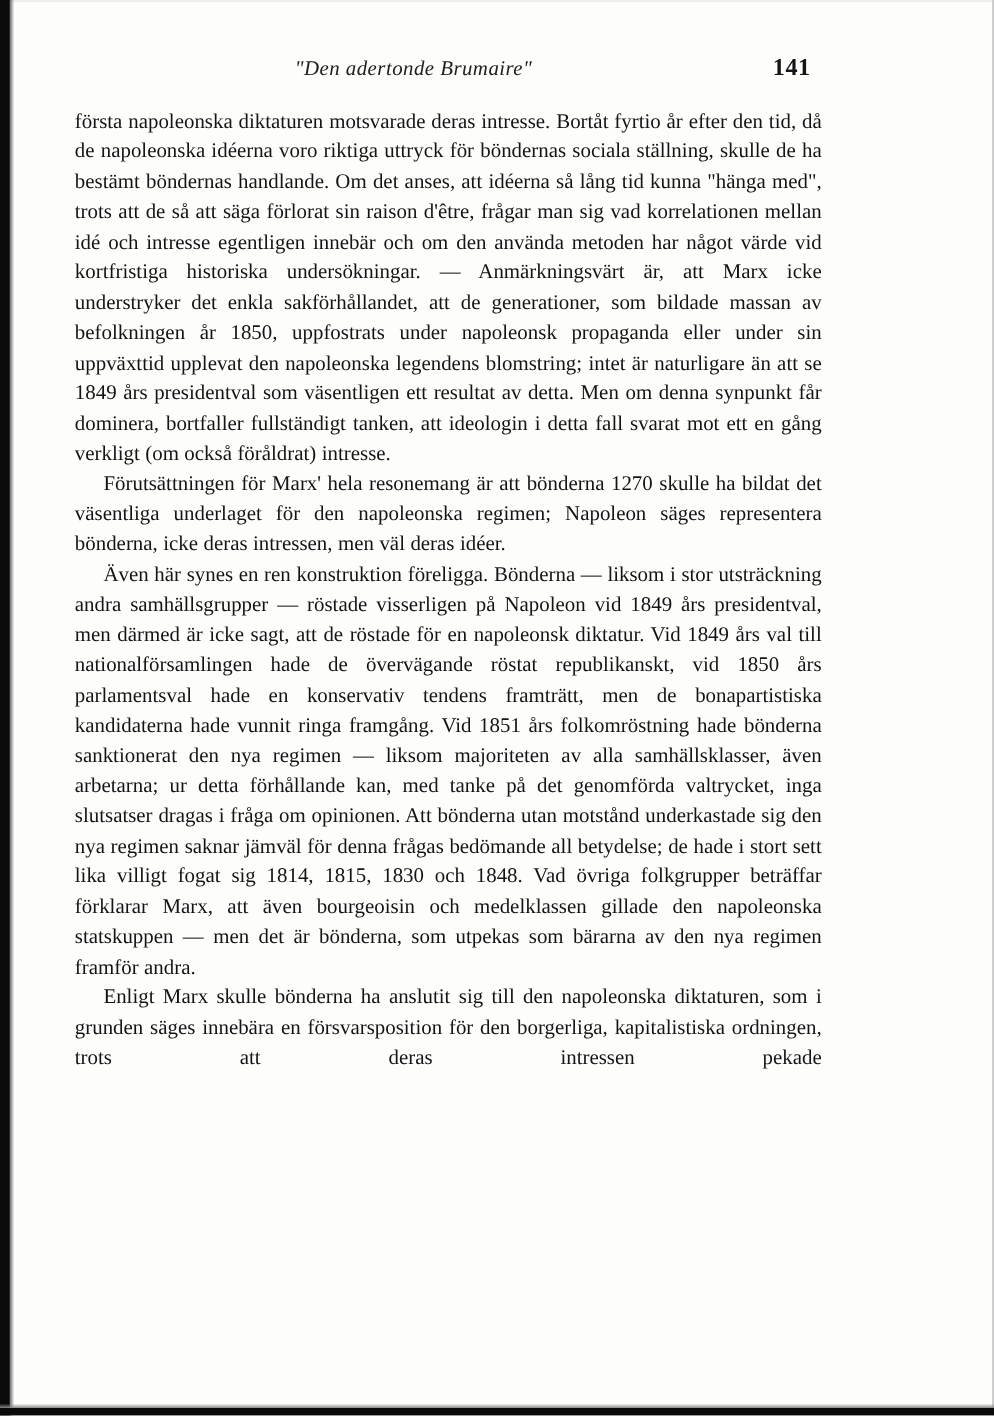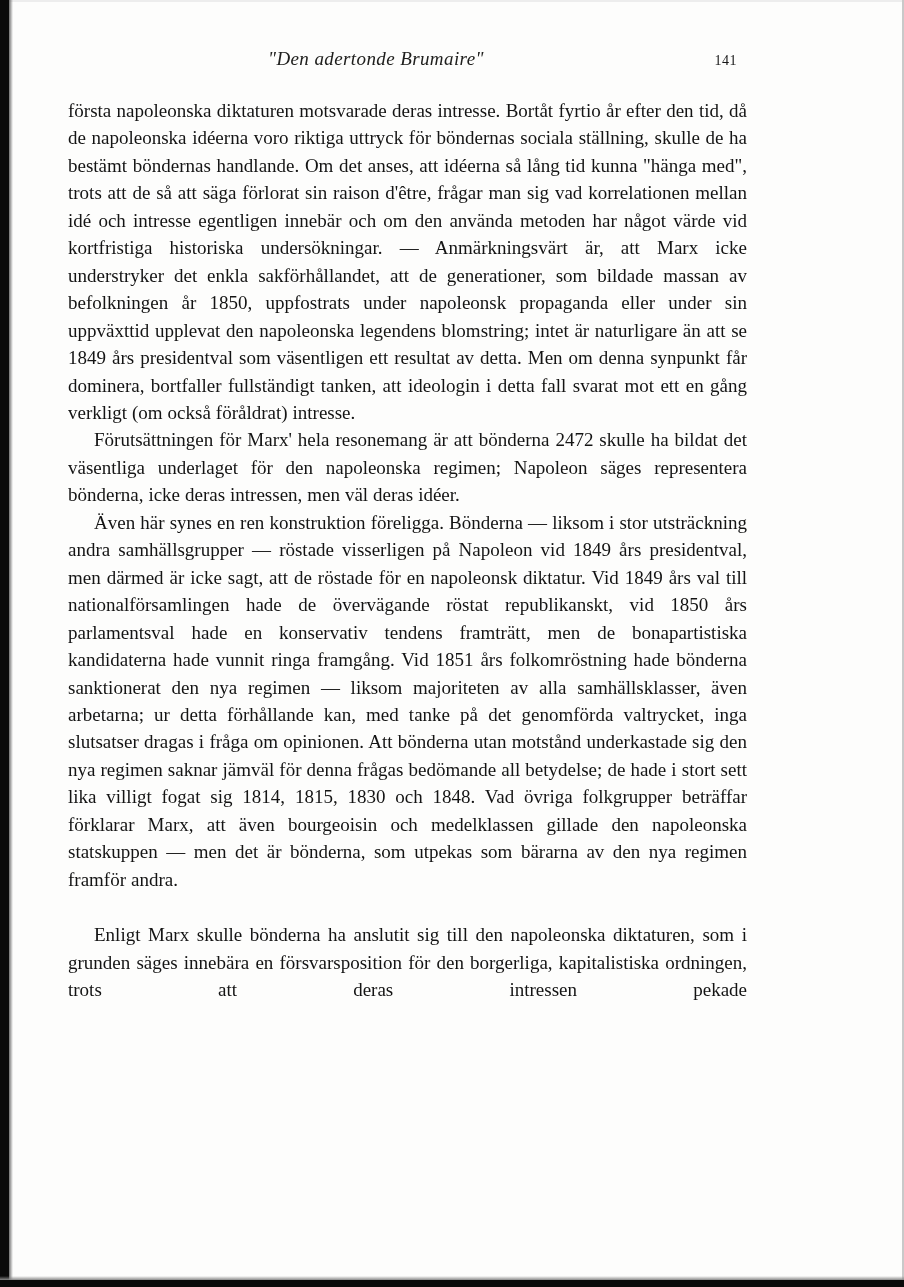--- a/index.html
+++ b/index.html
@@ -81,25 +81,26 @@
   }
   .running-head-title {
     font-style: italic;
     font-size: 19px;
     letter-spacing: 0.4px;
     color: #20201e;
     margin-left: 200px;
     white-space: nowrap;
   }
   .running-head-folio {
-    font-size: 14px;
+    font-size: 22px;
     color: #151515;
     margin-left: auto;
     margin-right: 8px;
     letter-spacing: 0.5px;
+    font-weight: bold;
   }
 
   
   .text-block {
     position: absolute;
     left: 68px;
     top: 97px;
     width: 679px;
   }
 
@@ -111,21 +112,20 @@
     line-height: 27.45px;
     color: #141414;
     hyphens: none;
     word-spacing: 0.2px;
   }
   .para.indent {
     text-indent: 26px;
   }
   .para.last {
     text-align: justify;
-    margin-top: 28px;
   }
   .para.last::after {
     content: "";
     display: inline-block;
     width: 100%;
   }
 </style>
 </head>
 <body>
 
@@ -138,18 +138,18 @@
   <div class="scan-edge-bottom-soft"></div>
   <div class="scan-edge-bottom"></div>
 
   <div class="running-head">
     <span class="running-head-title">"Den adertonde Brumaire"</span>
     <span class="running-head-folio">141</span>
   </div>
 
   <div class="text-block">
     <p class="para">första napoleonska diktaturen motsvarade deras intresse. Bortåt fyrtio år efter den tid, då de napoleonska idéerna voro riktiga uttryck för böndernas sociala ställning, skulle de ha bestämt böndernas handlande. Om det anses, att idéerna så lång tid kunna "hänga med", trots att de så att säga förlorat sin raison d'être, frågar man sig vad korrelationen mellan idé och intresse egentligen innebär och om den använda metoden har något värde vid kortfristiga historiska undersökningar. — Anmärkningsvärt är, att Marx icke understryker det enkla sakförhållandet, att de generationer, som bildade massan av befolkningen år 1850, uppfostrats under napoleonsk propaganda eller under sin uppväxttid upplevat den napoleonska legendens blomstring; intet är naturligare än att se 1849 års presidentval som väsentligen ett resultat av detta. Men om denna synpunkt får dominera, bortfaller fullständigt tanken, att ideologin i detta fall svarat mot ett en gång verkligt (om också föråldrat) intresse.</p>
-    <p class="para indent">Förutsättningen för Marx' hela resonemang är att bönderna 2472 skulle ha bildat det väsentliga underlaget för den napoleonska regimen; Napoleon säges representera bönderna, icke deras intressen, men väl deras idéer.</p>
+    <p class="para indent">Förutsättningen för Marx' hela resonemang är att bönderna 1270 skulle ha bildat det väsentliga underlaget för den napoleonska regimen; Napoleon säges representera bönderna, icke deras intressen, men väl deras idéer.</p>
     <p class="para indent">Även här synes en ren konstruktion föreligga. Bönderna — liksom i stor utsträckning andra samhällsgrupper — röstade visserligen på Napoleon vid 1849 års presidentval, men därmed är icke sagt, att de röstade för en napoleonsk diktatur. Vid 1849 års val till nationalförsamlingen hade de övervägande röstat republikanskt, vid 1850 års parlamentsval hade en konservativ tendens framträtt, men de bonapartistiska kandidaterna hade vunnit ringa framgång. Vid 1851 års folkomröstning hade bönderna sanktionerat den nya regimen — liksom majoriteten av alla samhällsklasser, även arbetarna; ur detta förhållande kan, med tanke på det genomförda valtrycket, inga slutsatser dragas i fråga om opinionen. Att bönderna utan motstånd underkastade sig den nya regimen saknar jämväl för denna frågas bedömande all betydelse; de hade i stort sett lika villigt fogat sig 1814, 1815, 1830 och 1848. Vad övriga folkgrupper beträffar förklarar Marx, att även bourgeoisin och medelklassen gillade den napoleonska statskuppen — men det är bönderna, som utpekas som bärarna av den nya regimen framför andra.</p>
     <p class="para indent last">Enligt Marx skulle bönderna ha anslutit sig till den napoleonska diktaturen, som i grunden säges innebära en försvarsposition för den borgerliga, kapitalistiska ordningen, trots att deras intressen pekade</p>
   </div>
 
 </div>
 
 </body></html>

